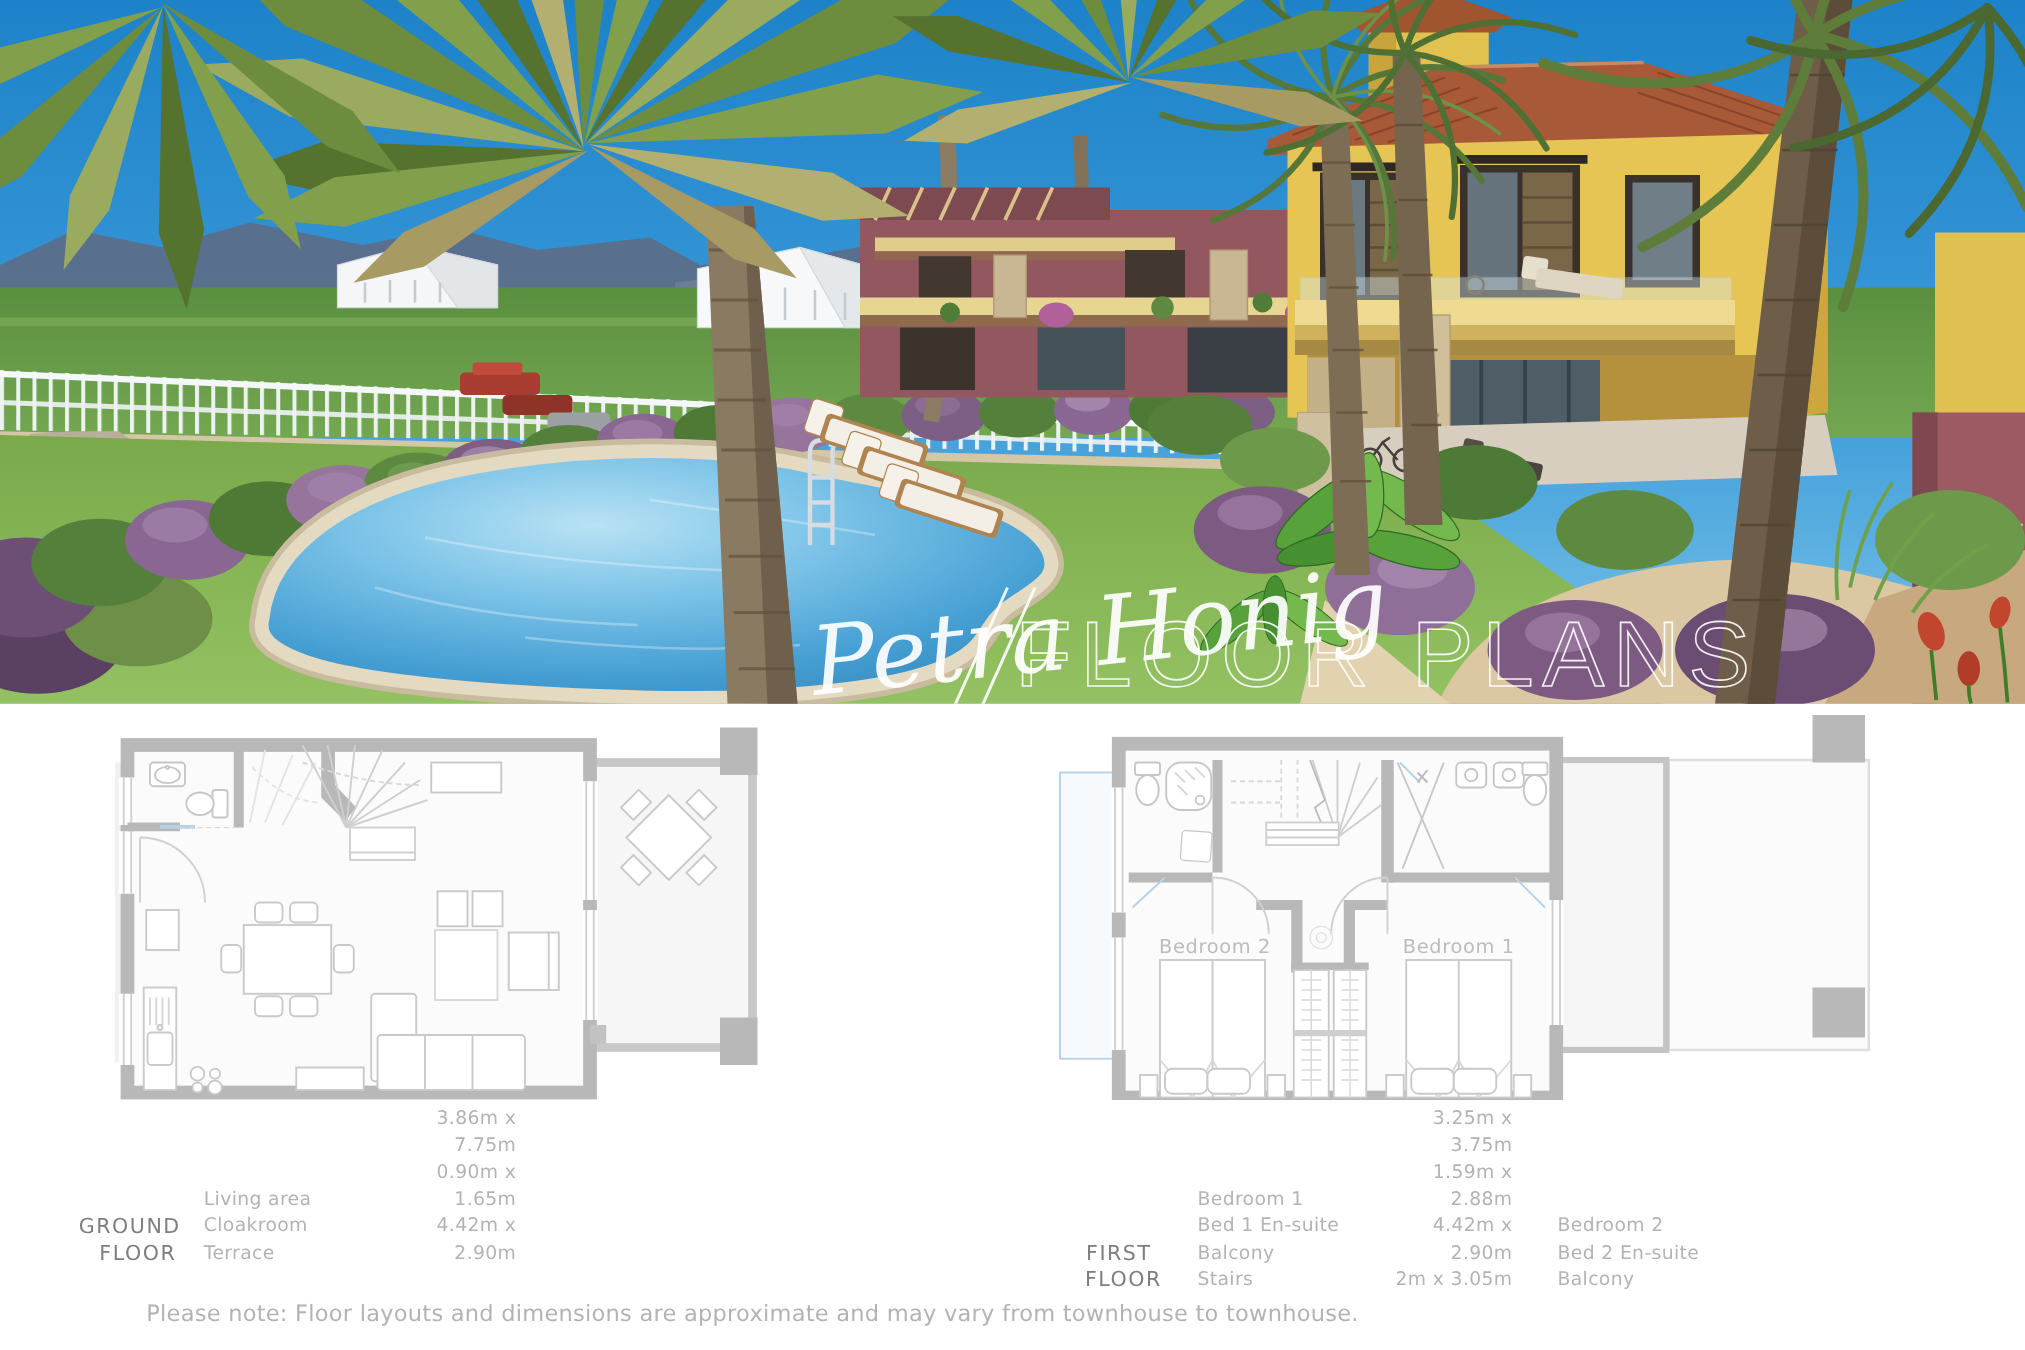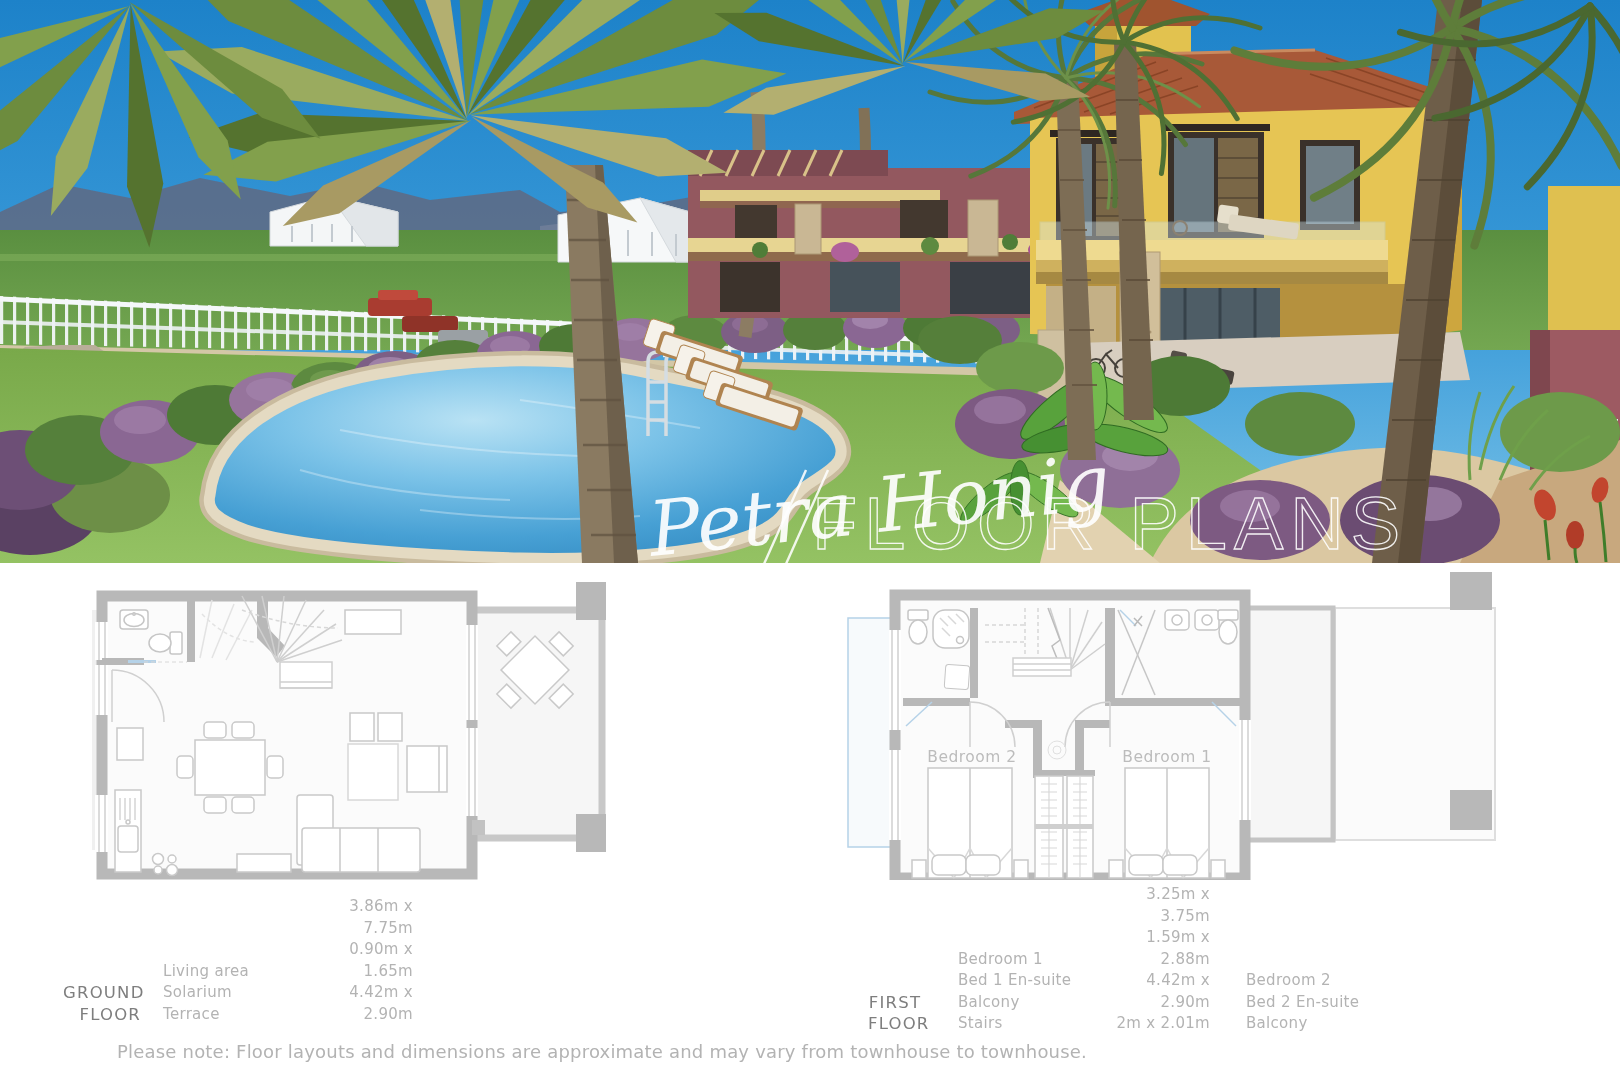--- a/index.html
+++ b/index.html
@@ -690,24 +690,24 @@
   </svg>
   </div>
 
   <div class="dim-table" style="left:63px;top:884px;">
     <div class="flabel right" style="width:78px;">
       <div>GROUND</div>
       <div>FLOOR</div>
     </div>
     <div class="names" style="margin-left:22px;width:148px;">
       <div>Living area</div>
-      <div>Solarium</div>
+      <div>Cloakroom</div>
       <div>Terrace</div>
     </div>
-    <div class="dims" style="width:102px;margin-top:12px;">
+    <div class="dims" style="width:102px;">
       <div>3.86m x 7.75m</div>
       <div>0.90m x 1.65m</div>
       <div>4.42m x 2.90m</div>
     </div>
   </div>
 
   <div class="dim-table" style="left:868px;top:884px;">
     <div class="flabel center" style="width:54px;">
       <div>FIRST</div>
       <div>FLOOR</div>
@@ -715,21 +715,21 @@
     <div class="names" style="margin-left:36px;width:150px;">
       <div>Bedroom 1</div>
       <div>Bed 1 En-suite</div>
       <div>Balcony</div>
       <div>Stairs</div>
     </div>
     <div class="dims" style="width:102px;">
       <div>3.25m x 3.75m</div>
       <div>1.59m x 2.88m</div>
       <div>4.42m x 2.90m</div>
-      <div>2m x 2.01m</div>
+      <div>2m x 3.05m</div>
     </div>
     <div class="names" style="margin-left:36px;width:150px;">
       <div>Bedroom 2</div>
       <div>Bed 2 En-suite</div>
       <div>Balcony</div>
     </div>
   </div>
 
 
   <div class="note">Please note: Floor layouts and dimensions are approximate and may vary from townhouse to townhouse.</div>

